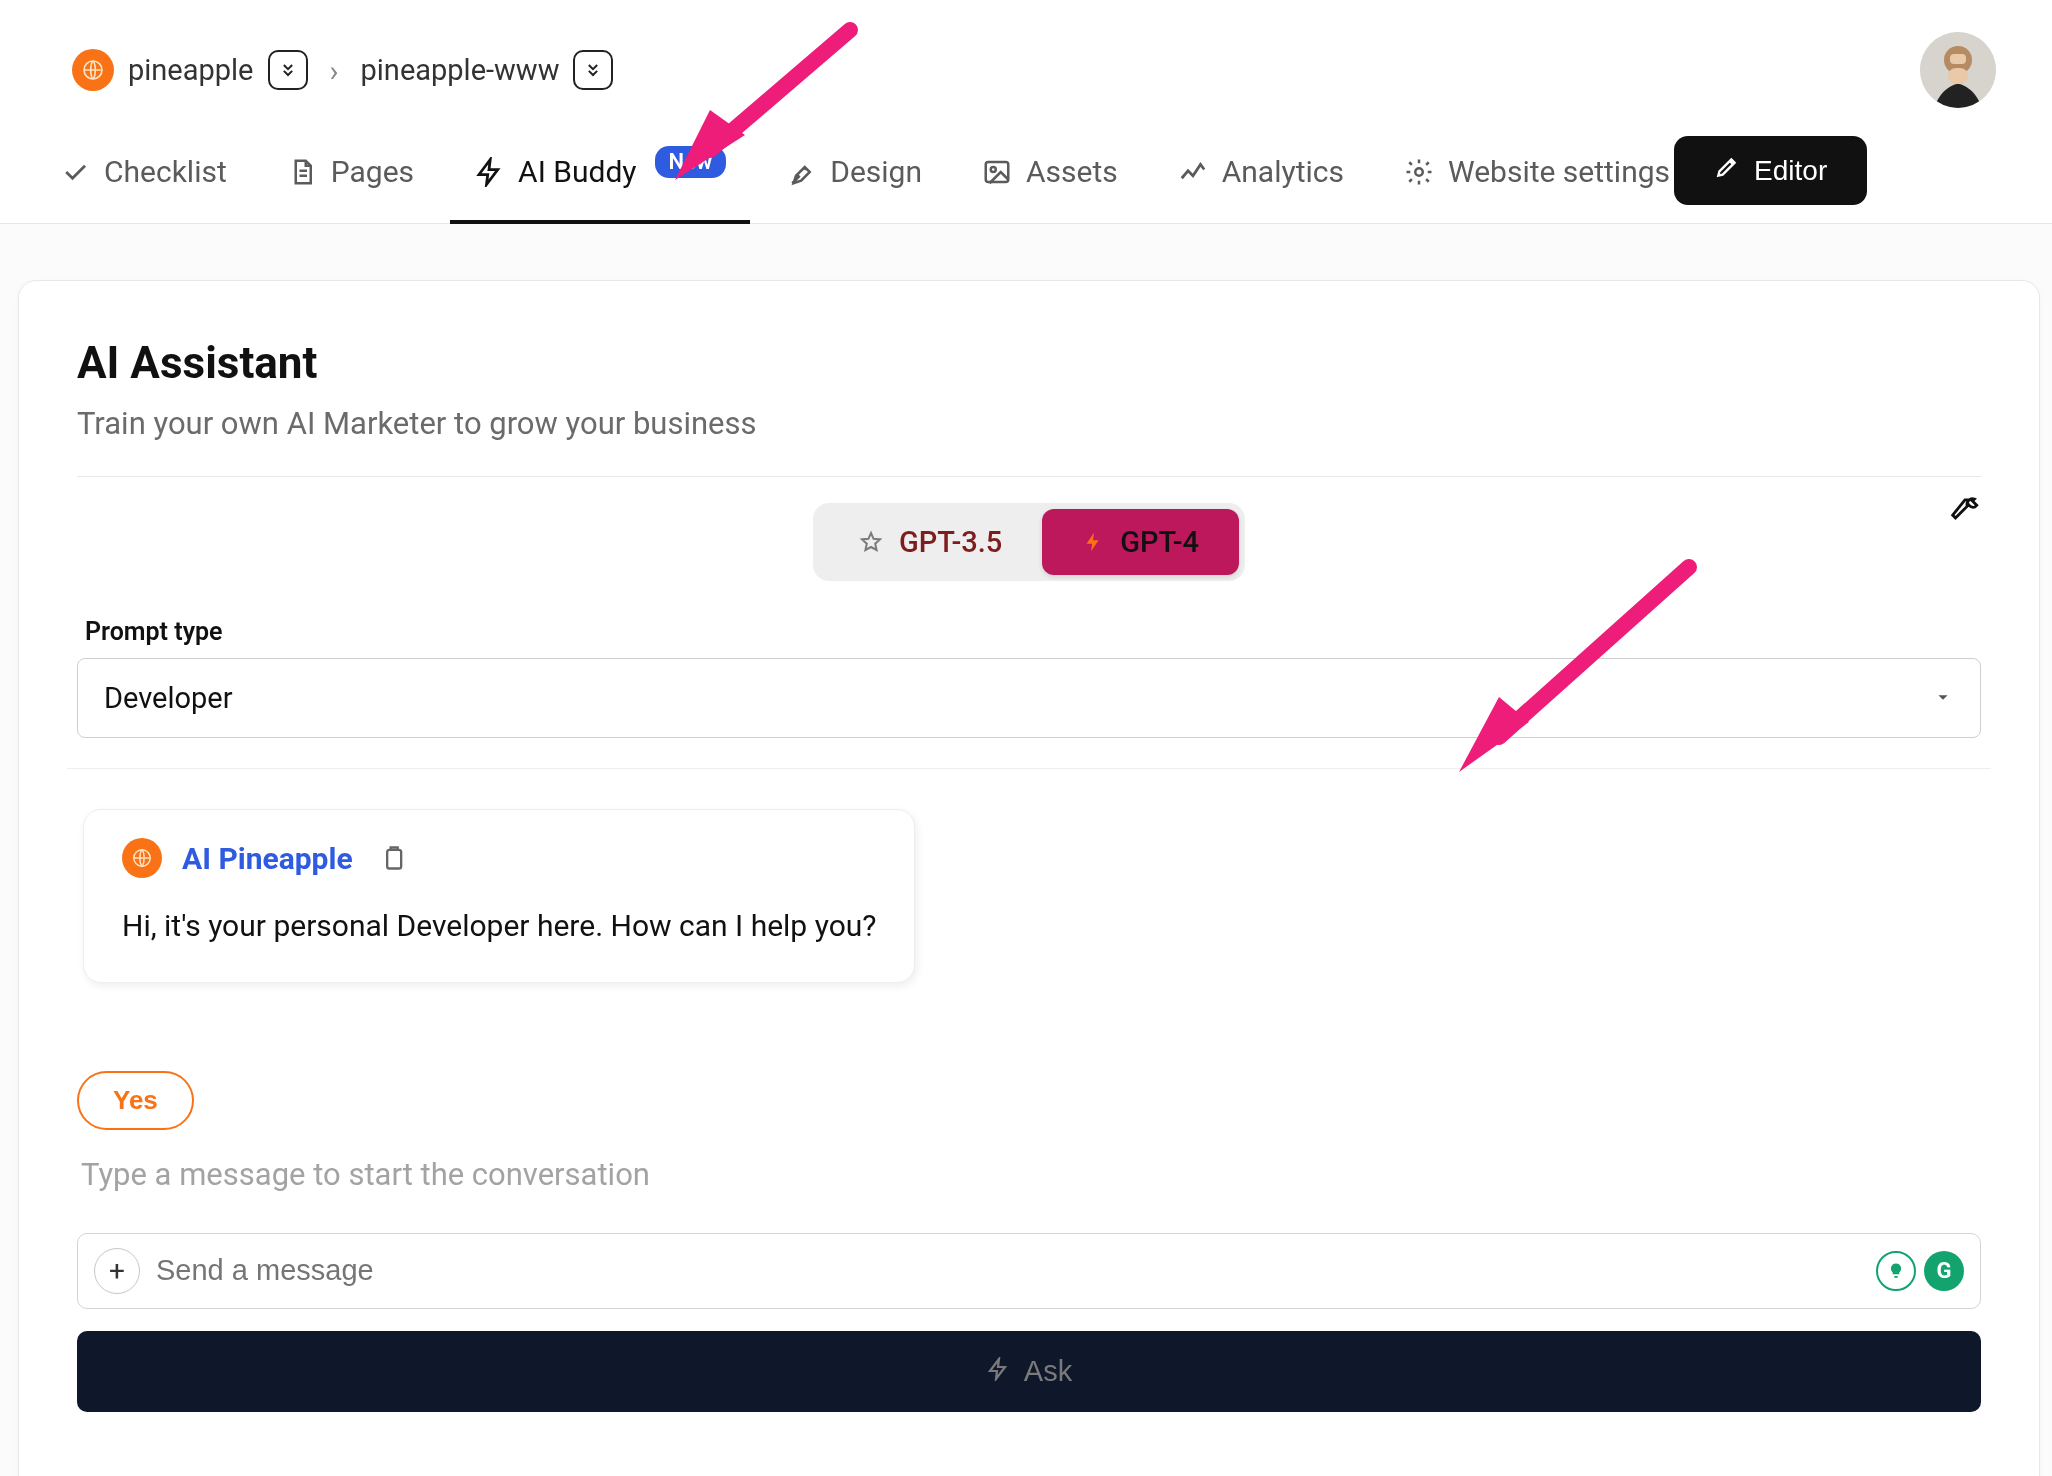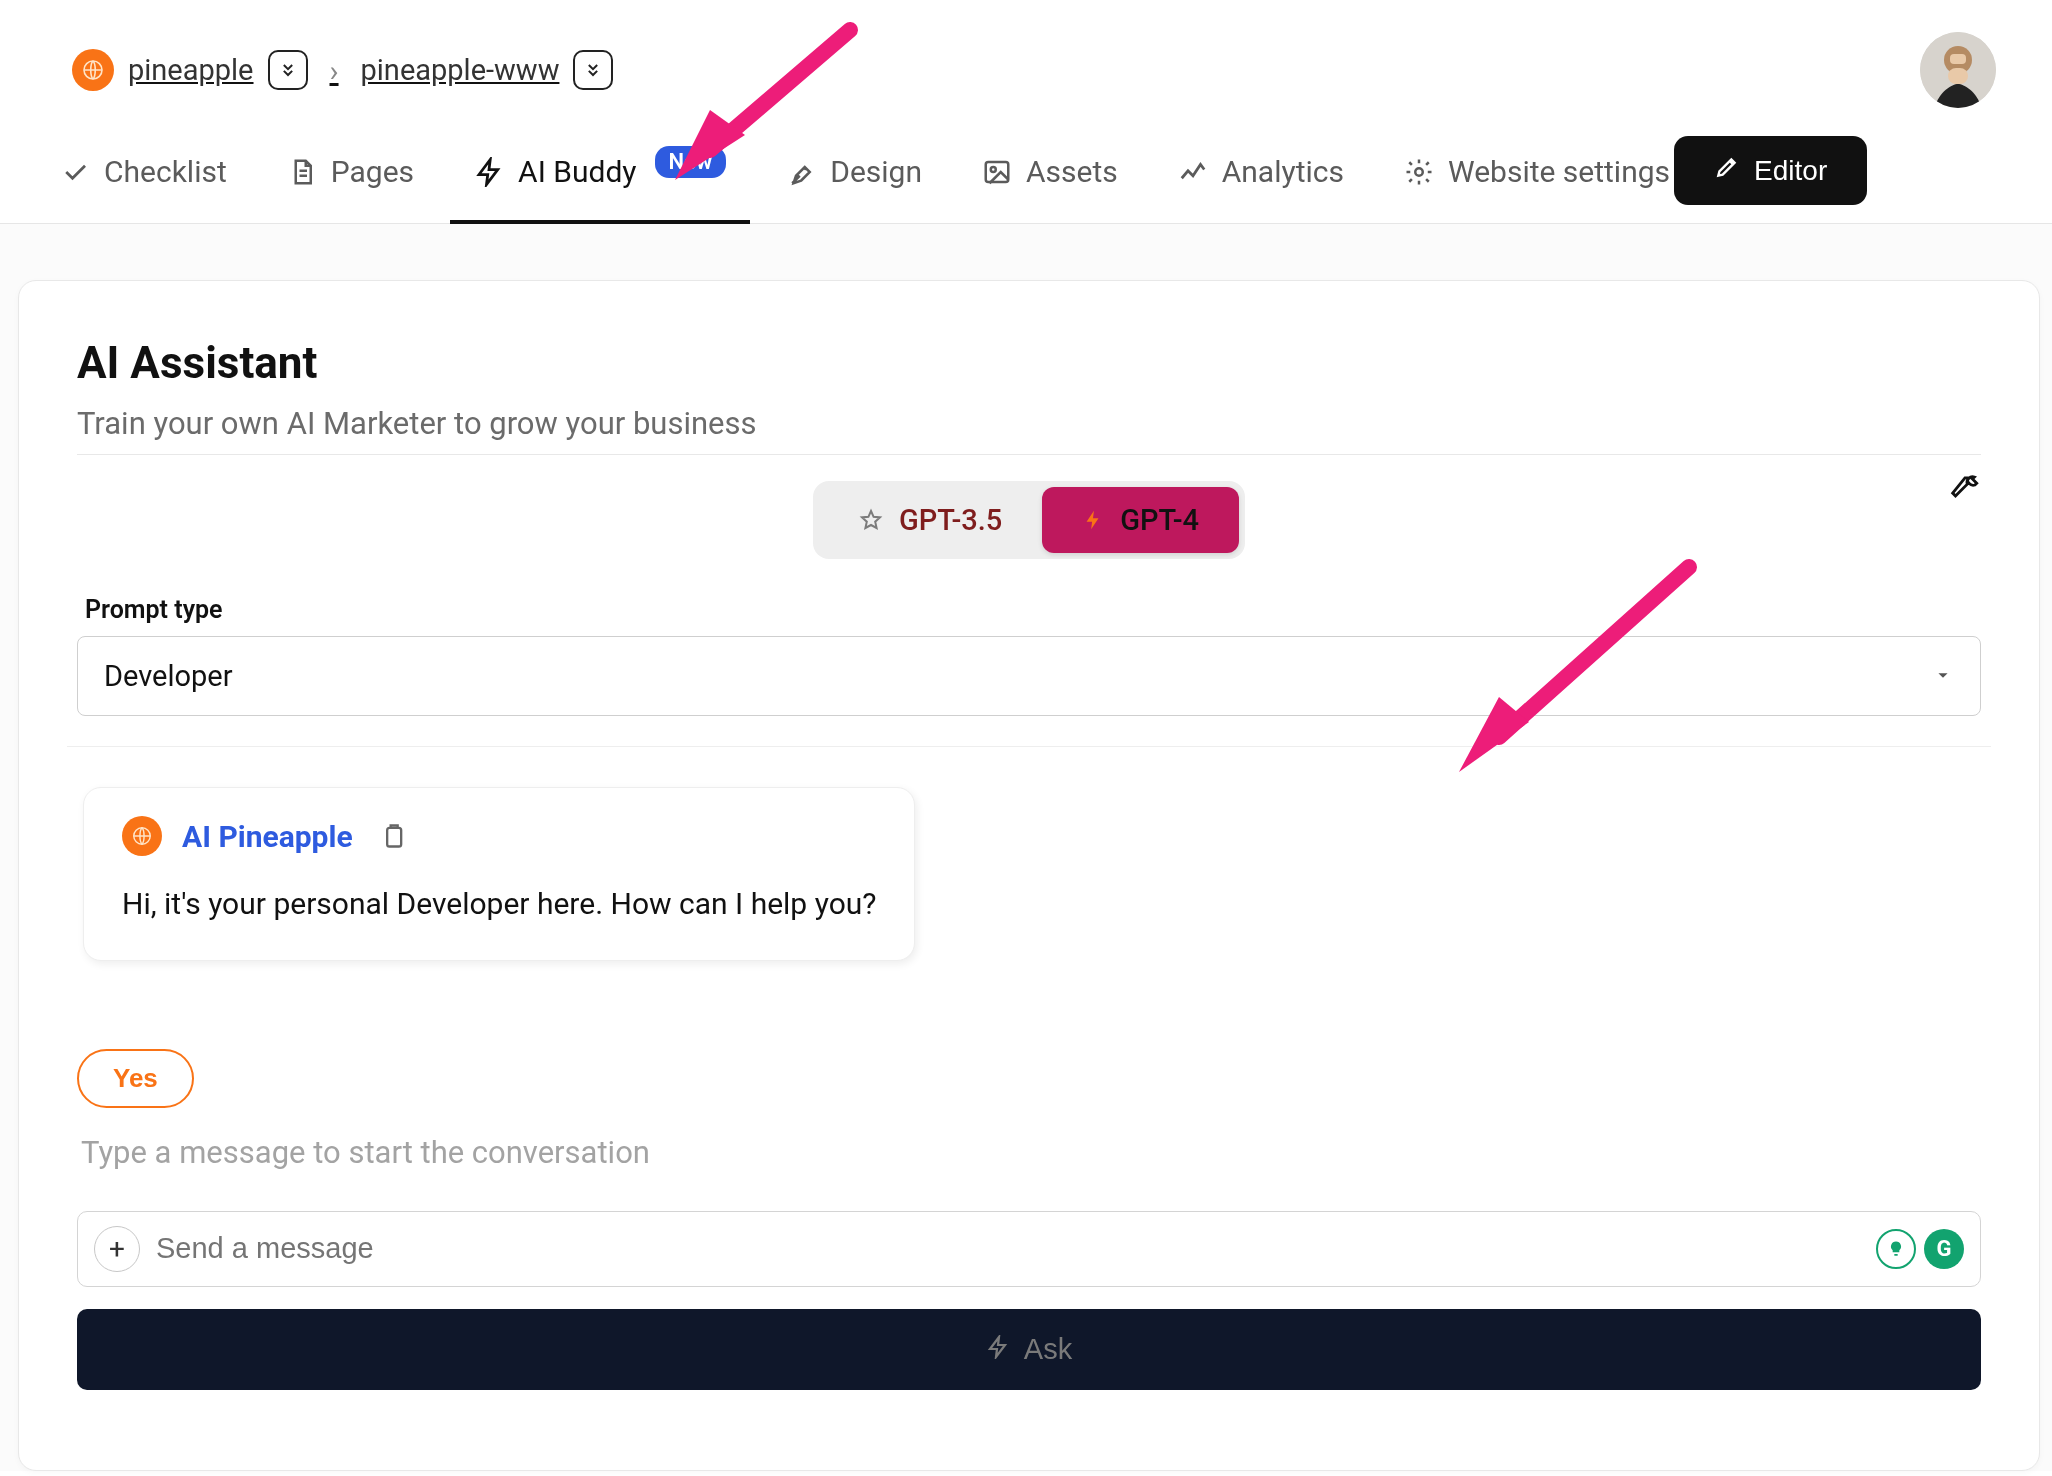--- a/index.html
+++ b/index.html
@@ -1,21 +1,20 @@
 <!DOCTYPE html>
 <html><head>
 <meta charset="utf-8">
 <style>
   * { box-sizing: border-box; margin: 0; padding: 0; }
   html, body { width: 2052px; height: 1476px; font-family: -apple-system, BlinkMacSystemFont, "Segoe UI", Roboto, Helvetica, Arial, sans-serif; background: #fff; color: #111; }
   
   .topbar {
     display: flex; align-items: center; justify-content: space-between;
     padding: 32px 56px 10px 72px;
-    text-decoration: underline;
   }
   .breadcrumb { display: flex; align-items: center; gap: 16px; }
   .bc-group { display: flex; align-items: center; gap: 14px; }
   .bc-logo {
     width: 42px; height: 42px; border-radius: 50%;
     background: #f97316; display: flex; align-items: center; justify-content: center;
     color: #ffe4c7;
   }
   .bc-text { font-size: 29px; color: #333; }
   .bc-drop {
@@ -63,21 +62,21 @@
   }
   
   .stage { padding: 56px 12px 0 18px; background: #fbfbfb; min-height: 1200px; }
   .card {
     background: #fff; border: 1px solid #e8e8e8; border-radius: 18px;
     padding: 56px 58px 80px;
     box-shadow: 0 2px 6px rgba(0,0,0,0.03);
     position: relative;
   }
   .card h1 { font-size: 44px; font-weight: 700; color: #111; margin-bottom: 16px; }
-  .card .sub { font-size: 31px; color: #6b6b6b; padding-bottom: 12px; border-bottom: 1px solid #e8e8e8; }
+  .card .sub { font-size: 31px; color: #6b6b6b; padding-bottom: 34px; border-bottom: 1px solid #e8e8e8; }
   
   .model-row {
     display: flex; align-items: center; justify-content: center;
     padding: 26px 0 30px; position: relative;
   }
   .seg {
     display: flex; background: #eeeeee; border-radius: 16px; padding: 6px;
   }
   .seg-opt {
     display: flex; align-items: center; gap: 16px;

